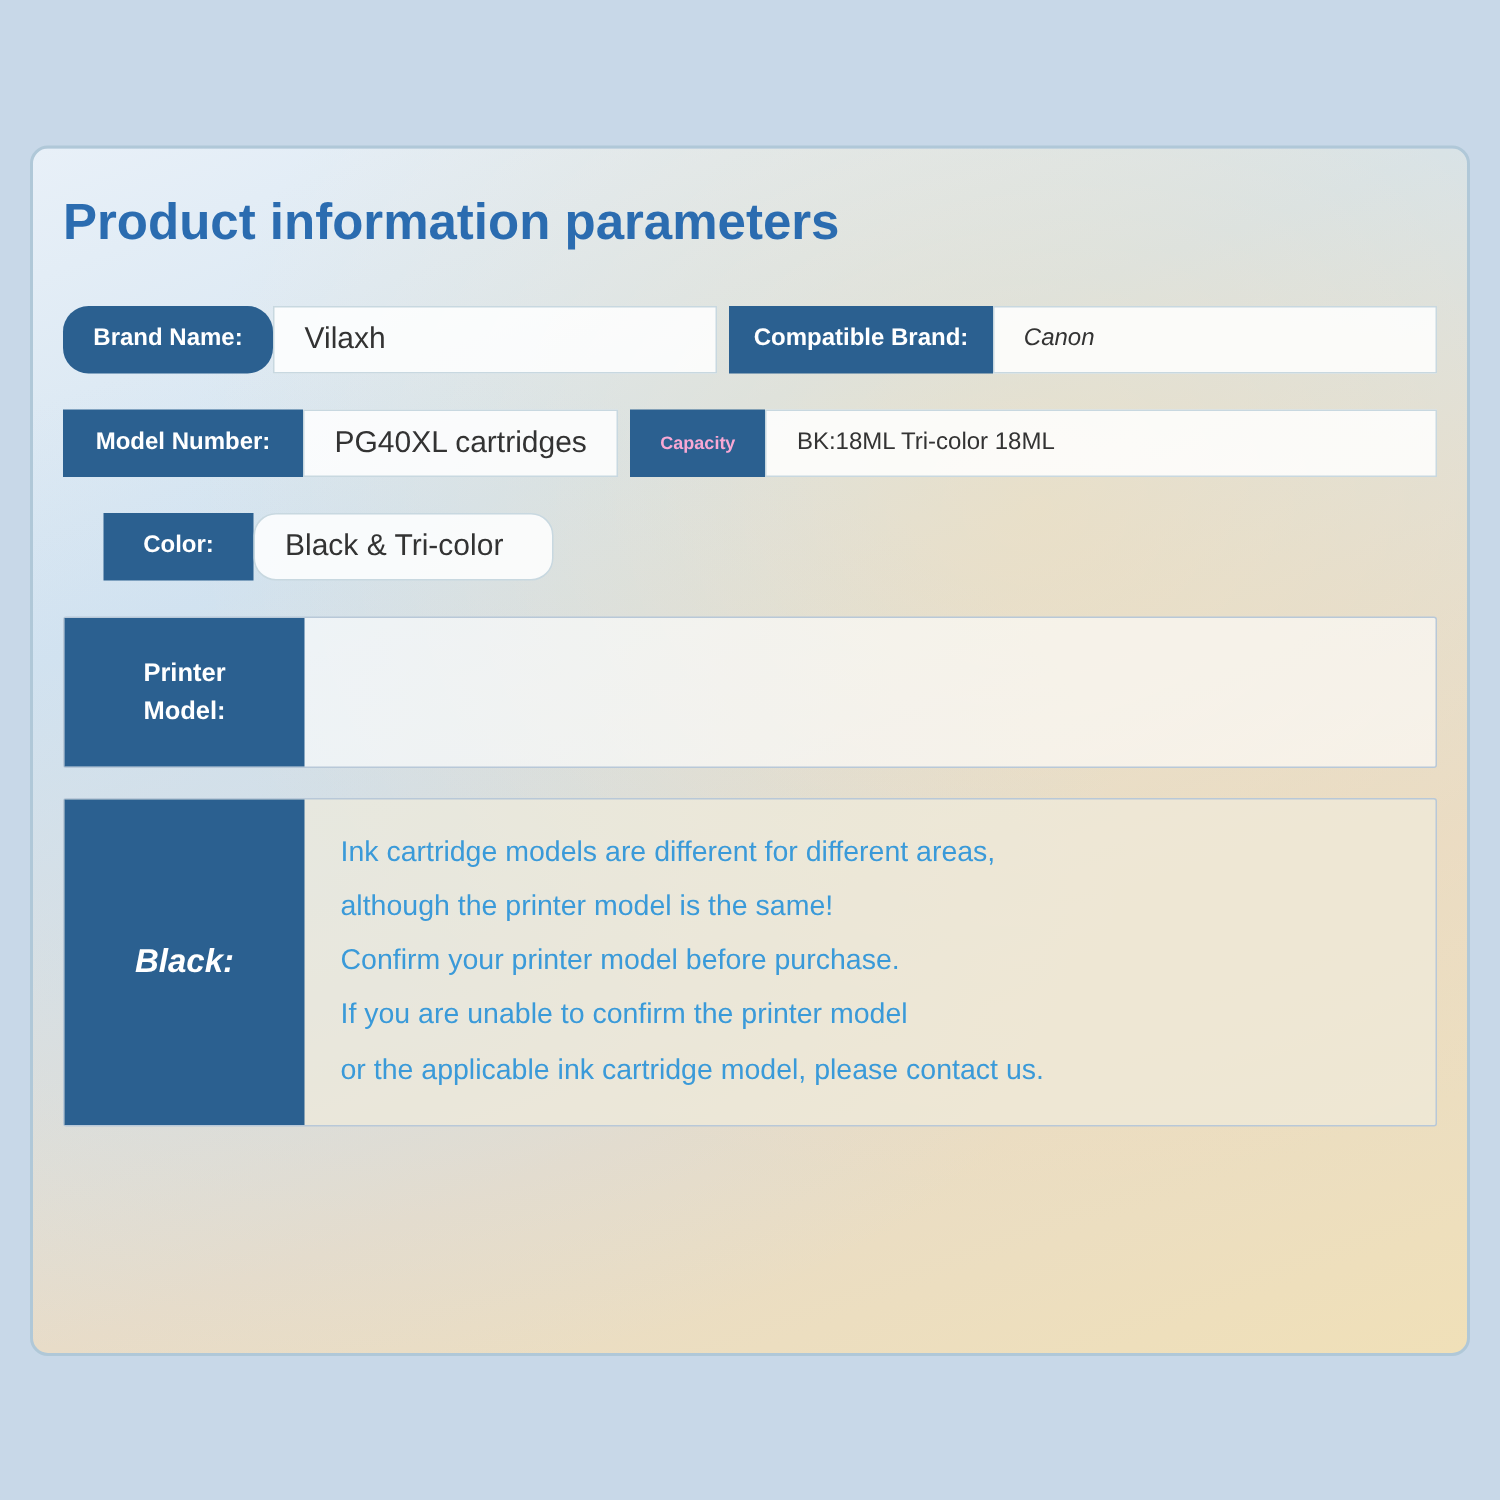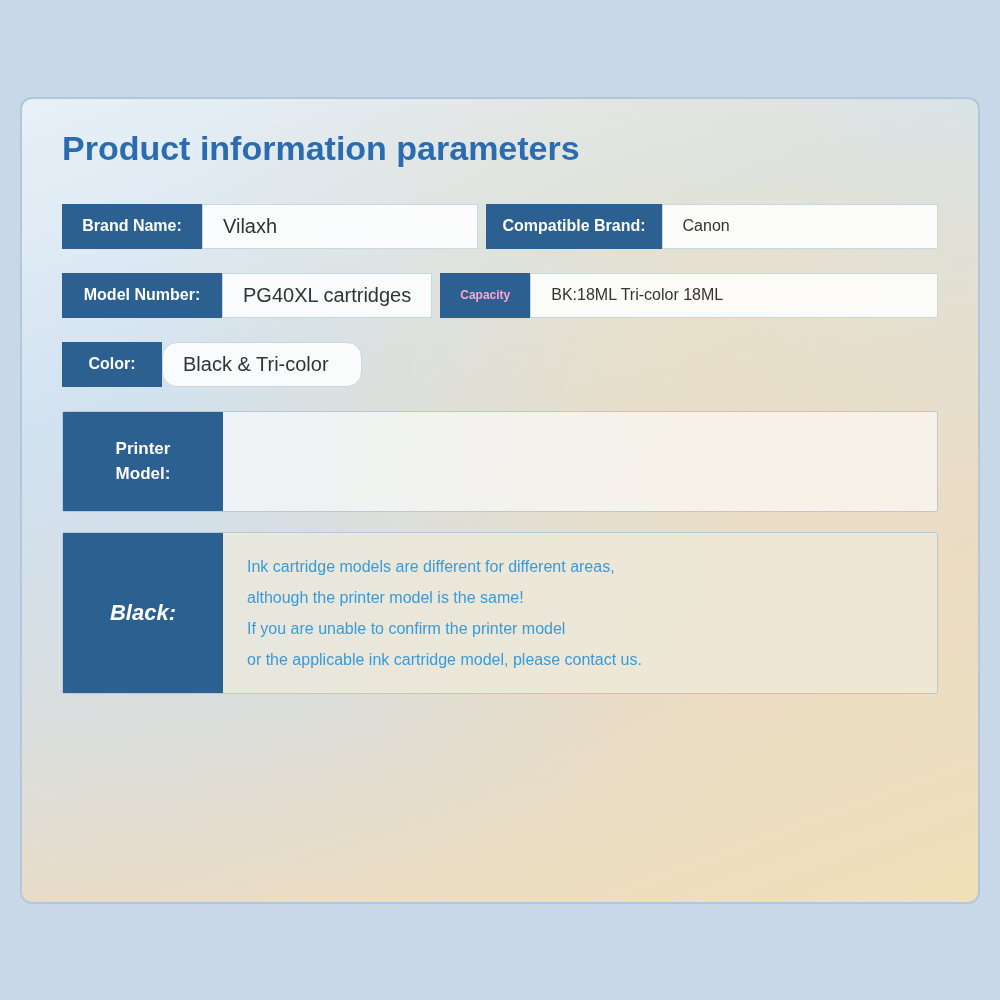--- a/index.html
+++ b/index.html
@@ -13,21 +13,21 @@
       justify-content: center;
       font-family: Arial, sans-serif;
     }
 
     .card {
       width: 960px;
       height: 807px;
       background: linear-gradient(160deg, #e8f0f8 0%, #d4e4f0 30%, #e8dcc8 70%, #f0e0b8 100%);
       border-radius: 12px;
       border: 2px solid #b0c8d8;
-      padding: 30px 40px;
+      padding: 30px 20px;
       position: relative;
       overflow: hidden;
     }
 
     
     .card::before {
       content: '';
       position: absolute;
       top: 0; left: 0; right: 0; bottom: 0;
       background: radial-gradient(ellipse at 70% 30%, rgba(255,220,160,0.4) 0%, transparent 60%),
@@ -76,20 +76,21 @@
     
     .brand-row {
       display: flex;
       align-items: stretch;
       gap: 0;
       margin-bottom: 24px;
     }
 
     .brand-row .label-cell {
       min-width: 140px;
+      border-radius: 17px;
     }
 
     .brand-row .value-cell {
       min-width: 200px;
       flex: 1;
     }
 
     .brand-row .label-cell-2 {
       background: #2b6090;
       color: #ffffff;
@@ -106,20 +107,21 @@
 
     .brand-row .value-cell-2 {
       background: rgba(255,255,255,0.85);
       color: #333;
       font-size: 16px;
       padding: 10px 20px;
       display: flex;
       align-items: center;
       border: 1px solid #c8d8e0;
       flex: 1;
+      font-style: italic;
     }
 
     
     .model-row {
       display: flex;
       align-items: stretch;
       margin-bottom: 24px;
     }
 
     .model-row .label-cell {
@@ -157,20 +159,21 @@
 
     
     .color-row {
       display: flex;
       align-items: stretch;
       margin-bottom: 24px;
     }
 
     .color-row .label-cell {
       min-width: 100px;
+      margin-left: 27px;
     }
 
     .color-row .value-cell {
       min-width: 200px;
       flex: 0 0 auto;
       border-radius: 15px;
     }
 
     
     .printer-box {
@@ -232,21 +235,21 @@
       padding: 20px 24px;
       flex: 1;
       display: flex;
       flex-direction: column;
       justify-content: center;
       gap: 4px;
     }
 
     .note-line {
       color: #3a9ad9;
-      font-size: 16px;
+      font-size: 19px;
       line-height: 1.7;
     }
   </style>
 </head>
 <body>
 
 <div class="card">
 
   <div class="page-title">Product information parameters</div>
 
@@ -274,19 +277,20 @@
     <div class="printer-box">
       <div class="printer-label">Printer<br>Model:</div>
     </div>
 
     <div class="note-box">
       <div class="note-label">Black:</div>
       <div class="note-content">
 
       <div class="note-line">Ink cartridge models are different for different areas,</div>
           <div class="note-line">although the printer model is the same!</div>
+          <div class="note-line">Confirm your printer model before purchase.</div>
           <div class="note-line">If you are unable to confirm the printer model</div>
           <div class="note-line">or the applicable ink cartridge model, please contact us.</div>
         </div>
     </div>
 
   </div>
 </div>
 
 </body></html>

